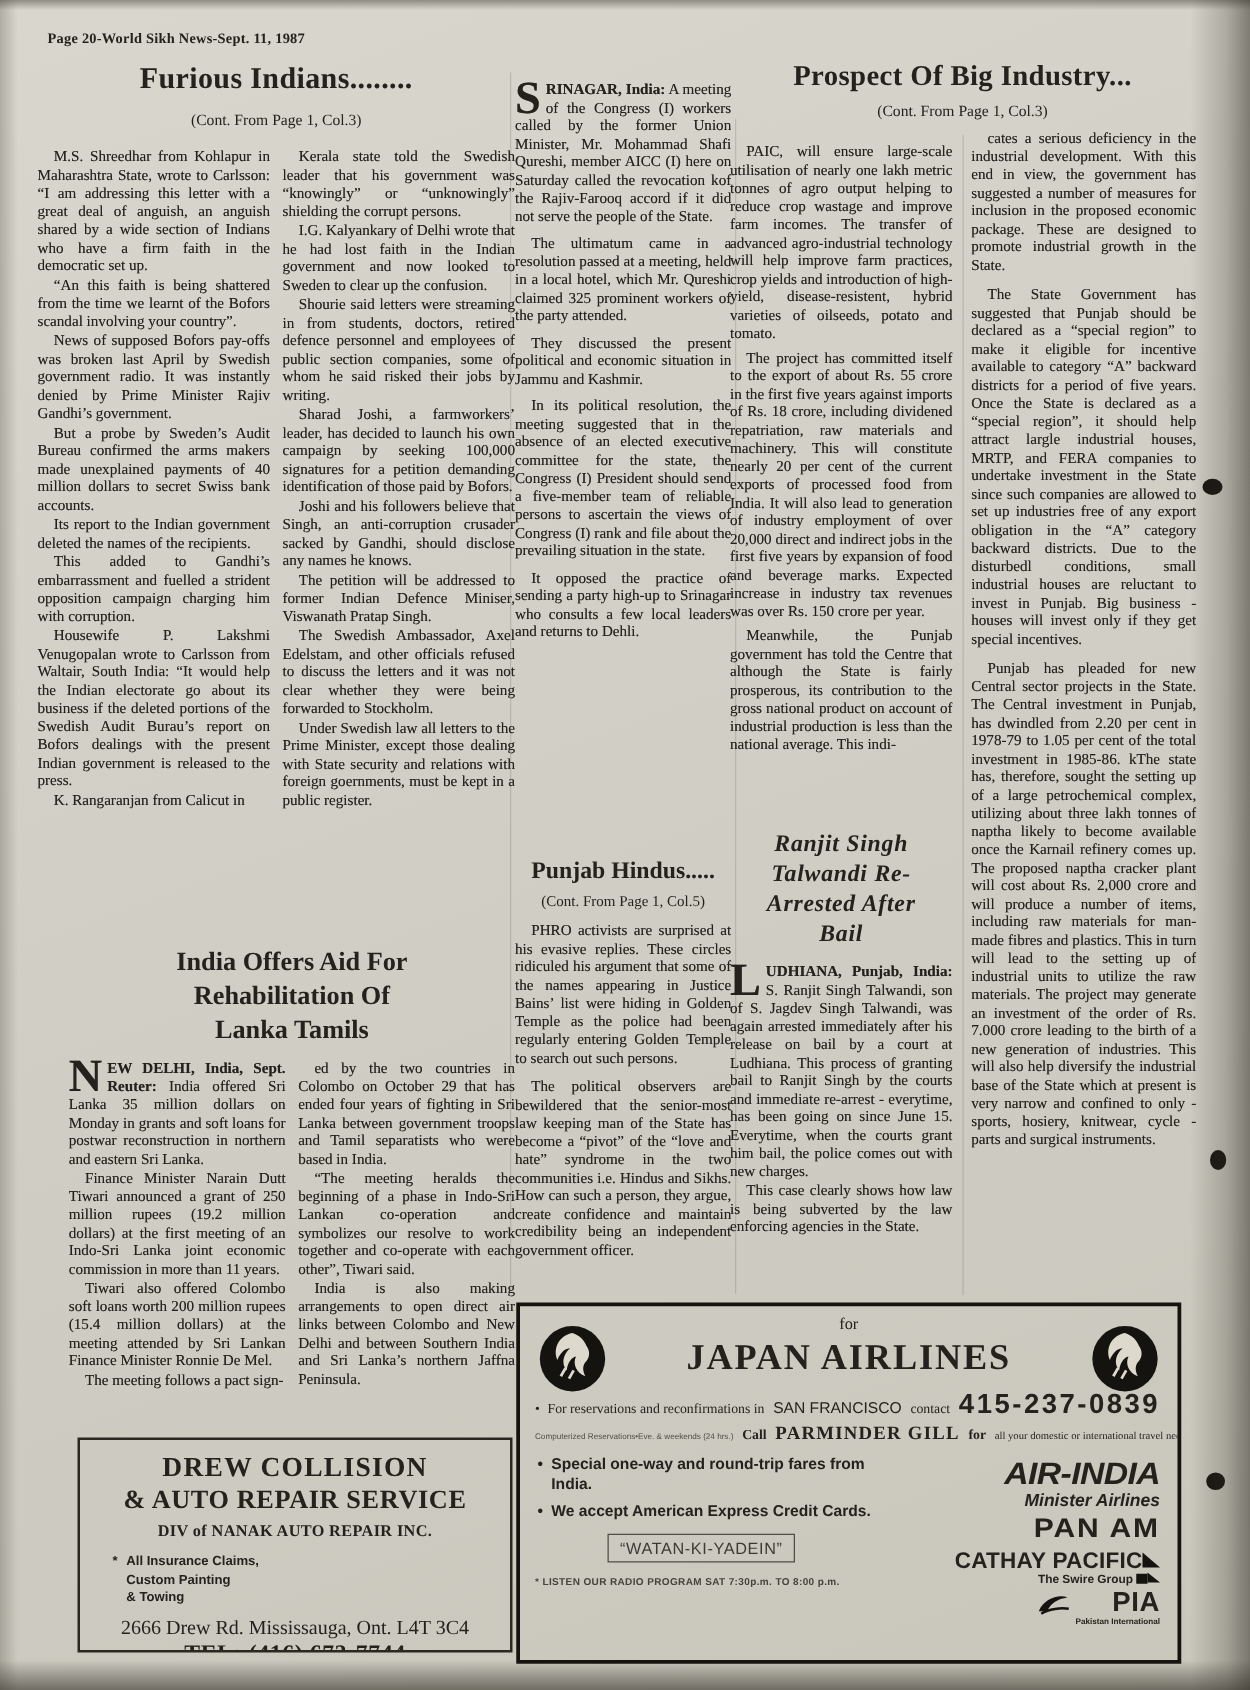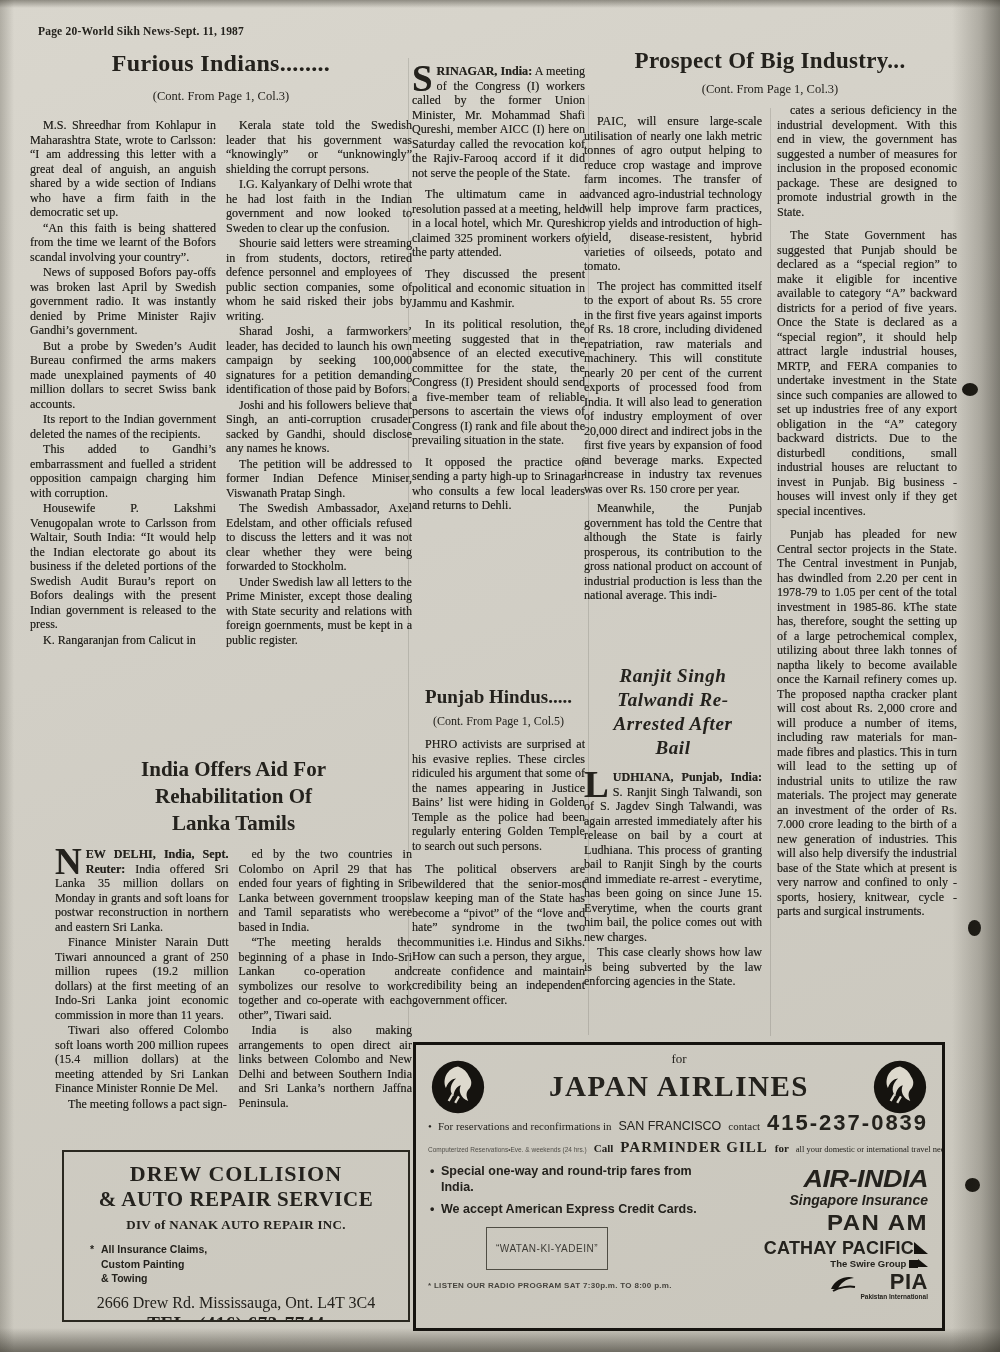--- a/index.html
+++ b/index.html
@@ -101,21 +101,21 @@
   .small-note { font-size:6.5px; opacity:.75; filter:blur(.3px); font-family:"Liberation Sans", sans-serif; }
   .call-word { font-size:11px; font-weight:700; }
   .agent { font-size:15px; font-weight:600; letter-spacing:1px; }
   .for2 { font-size:11px; font-weight:700; }
   .needs { font-size:8.5px; }
   .gill-bottom { display:flex; margin-top:8px; }
   .gill-bullets { width:57%; }
   .gbullet { position:relative; padding-left:13px; font-family:"Liberation Sans", sans-serif;
     font-weight:700; font-size:12.5px; line-height:1.25; margin-bottom:7px; }
   .gbullet::before { content:"•"; position:absolute; left:2px; }
-  .watan-box { display:inline-block; border:1px solid #3a382f; font-size:10px; padding:15px 9px;
+  .watan-box { display:inline-block; border:1px solid #3a382f; font-size:13px; padding:3px 9px;
     margin:2px 0 0 58px; letter-spacing:.5px; font-family:"Liberation Sans", sans-serif; opacity:.85; }
   .radio1 { font-size:8px; margin-top:11px; opacity:.8; letter-spacing:.3px; filter:blur(.3px);
     font-family:"Liberation Sans", sans-serif; font-weight:700; }
   .gill-logos { width:43%; text-align:right; padding-right:2px; font-family:"Liberation Sans", sans-serif; }
   .air-india { font-size:27px; font-weight:700; font-style:italic; letter-spacing:-.5px; transform:scaleY(.92); }
   .singapore { font-size:14px; font-weight:700; font-style:italic; margin-top:-3px; }
   .panam { font-size:24px; font-weight:700; letter-spacing:1.5px; margin-top:1px; transform:scaleY(.9); }
   .cathay { font-size:18px; font-weight:700; margin-top:1px; letter-spacing:.2px; }
   .tri { display:inline-block; width:0; height:0; border-left:14px solid #15130f;
     border-top:12px solid transparent; vertical-align:baseline; }
@@ -221,21 +221,21 @@
     <div class="lanka-cols bt">
       <div class="col tight">
         <p class="para lead-para"><span class="dropcap">N</span><b class="leadbold">EW DELHI, India, Sept. Reuter:</b> <span>India offered Sri Lanka 35 million dollars on Monday in grants and soft loans for postwar reconstruction in northern and eastern Sri Lanka.</span></p>
         <div>
             <p class="para">Finance Minister Narain Dutt Tiwari announced a grant of 250 million rupees (19.2 million dollars) at the first meeting of an Indo-Sri Lanka joint economic commission in more than 11 years.</p>
             <p class="para">Tiwari also offered Colombo soft loans worth 200 million rupees (15.4 million dollars) at the meeting attended by Sri Lankan Finance Minister Ronnie De Mel.</p>
             <p class="para">The meeting follows a pact sign-</p>
           </div>
       </div>
       <div class="col tight">
-          <p class="para">ed by the two countries in Colombo on April 29 that has ended four years of fighting in Sri Lanka between government troops and Tamil separatists who were based in India.</p>
+          <p class="para">ed by the two countries in Colombo on October 29 that has ended four years of fighting in Sri Lanka between government troops and Tamil separatists who were based in India.</p>
           <p class="para">“The meeting heralds the beginning of a phase in Indo-Sri Lankan co-operation and symbolizes our resolve to work together and co-operate with each other”, Tiwari said.</p>
           <p class="para">India is also making arrangements to open direct air links between Colombo and New Delhi and between Southern India and Sri Lanka’s northern Jaffna Peninsula.</p>
         </div>
     </div>
   </section>
 
   <div id="drew">
     <div class="drew-1">DREW COLLISION</div>
     <div class="drew-2">&amp; AUTO REPAIR SERVICE</div>
     <div class="drew-3">DIV of NANAK AUTO REPAIR INC.</div>
@@ -281,21 +281,21 @@
     <div class="gill-bottom">
       <div class="gill-bullets">
         <div class="gbullet">Special one-way and round-trip fares from India.</div>
         <div class="gbullet">We accept American Express Credit Cards.</div>
         <div class="watan-box">“WATAN-KI-YADEIN”</div>
         <div class="radio1">* LISTEN OUR RADIO PROGRAM    SAT 7:30p.m. TO 8:00 p.m.</div>
         
       </div>
       <div class="gill-logos">
         <div class="air-india">AIR-INDIA</div>
-        <div class="singapore">Singapore Insurance</div>
+        <div class="singapore">Minister Airlines</div>
         <div class="panam">PAN AM</div>
         <div class="cathay"><span>CATHAY PACIFIC</span><span class="tri"></span></div>
         <div class="swire"><span>The Swire Group</span> <span class="sq"></span><span class="tri-s"></span></div>
         <div class="pia-row">
           <span><svg width="26" height="18" viewBox="0 0 26 18">
                 <path d="M1 14 C5 4 17 0 24 3 C16 4 10 8 8 14 Z" fill="#15130f"></path>
                 <path d="M3 16 C9 12 19 11 25 12" stroke="#15130f" stroke-width="2" fill="none"></path>
               </svg></span>
           <span><span class="pia">PIA</span><div class="pia-sub">Pakistan International</div></span>
         </div>

